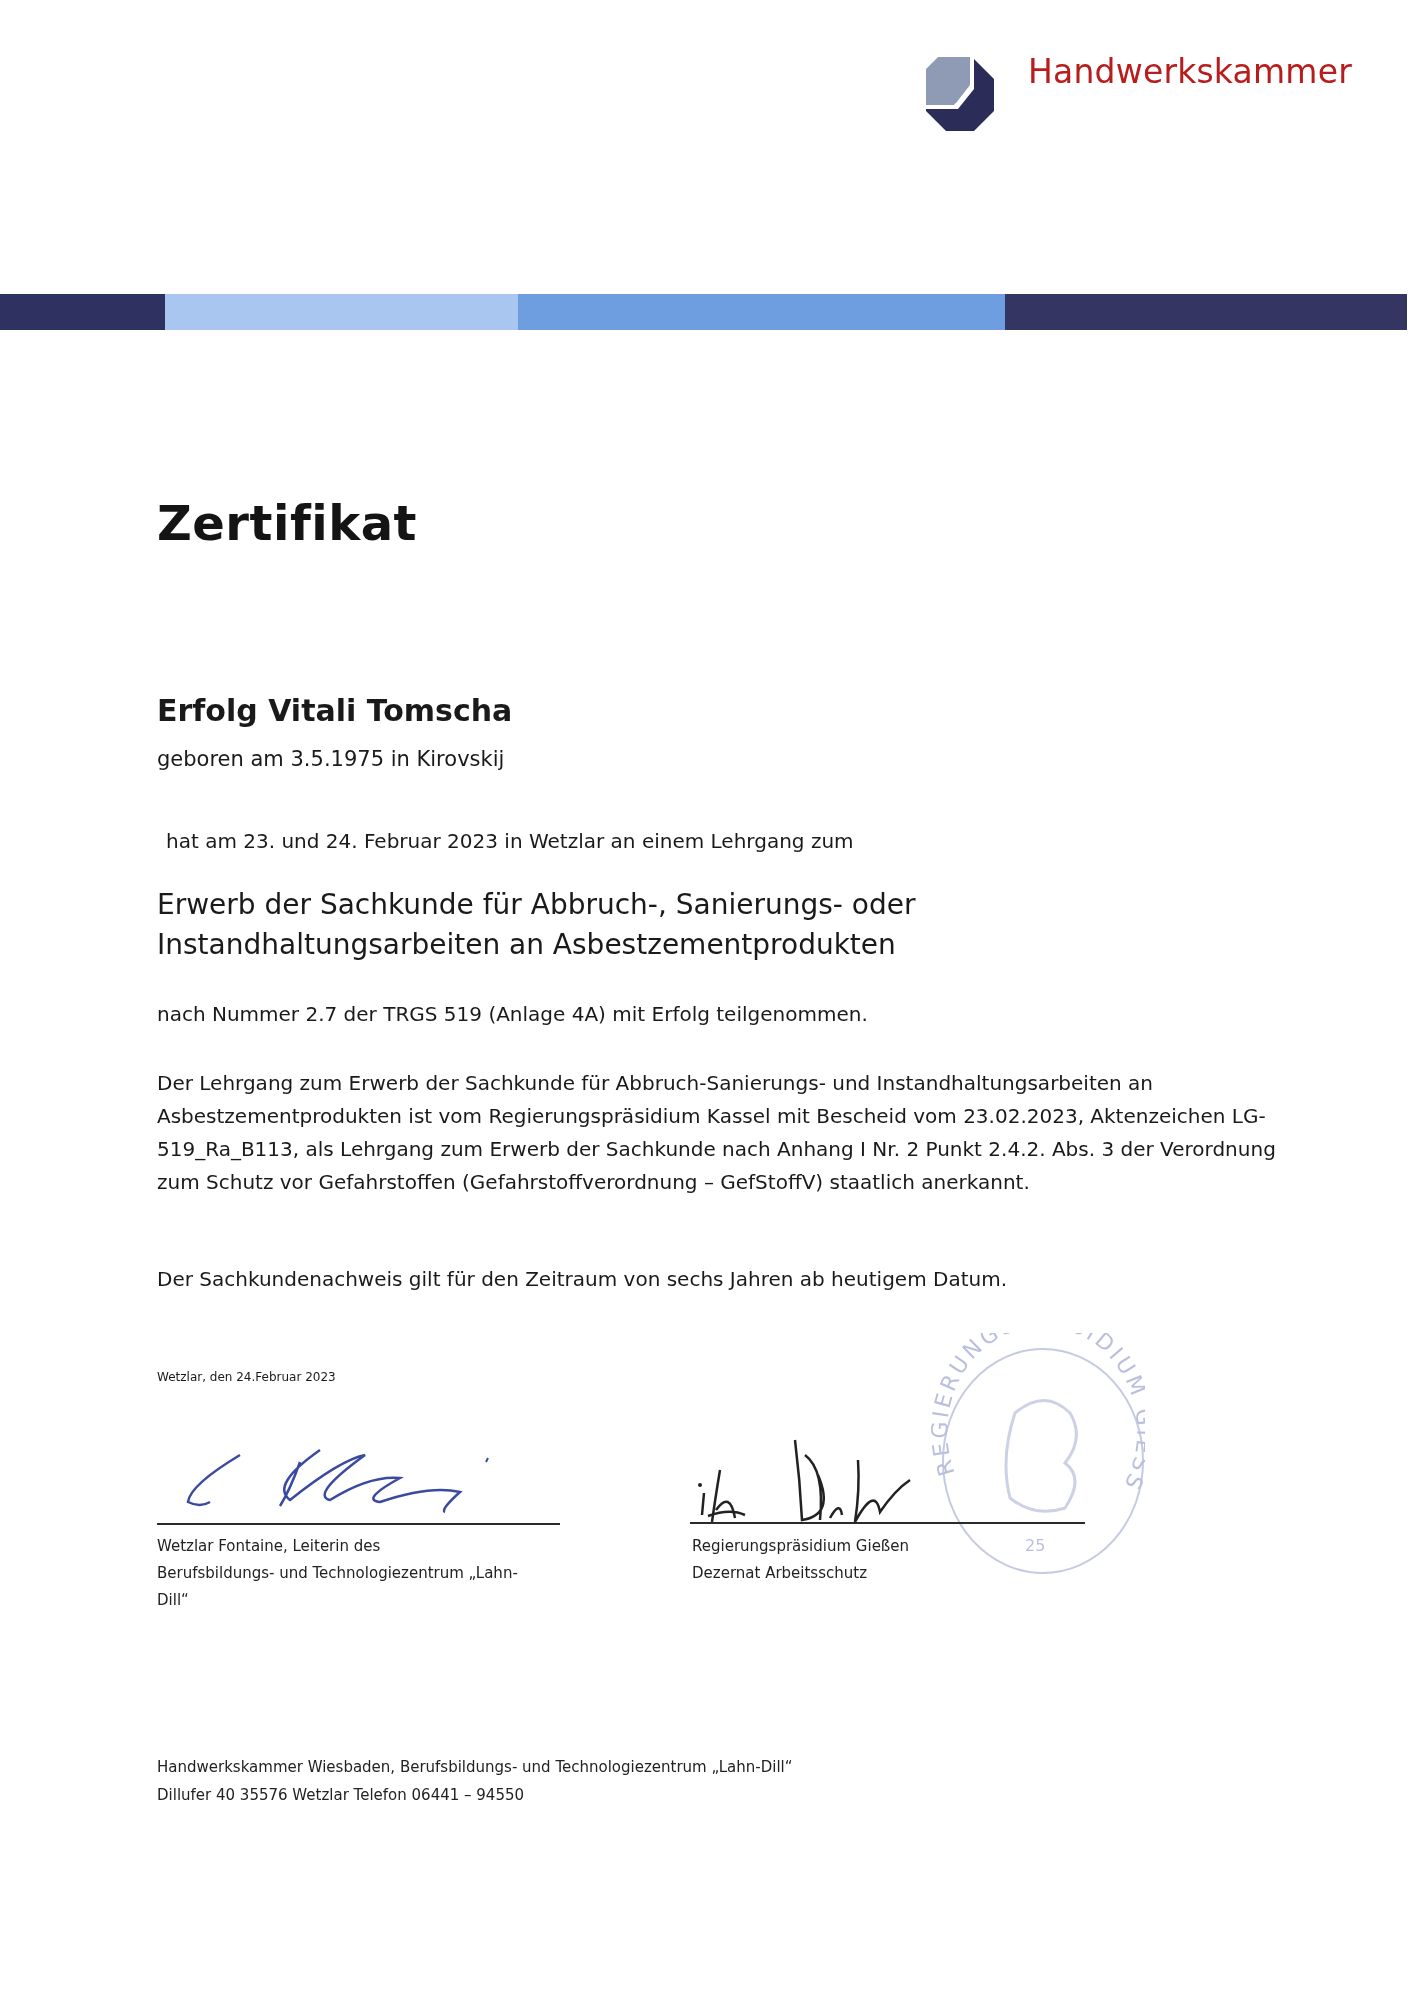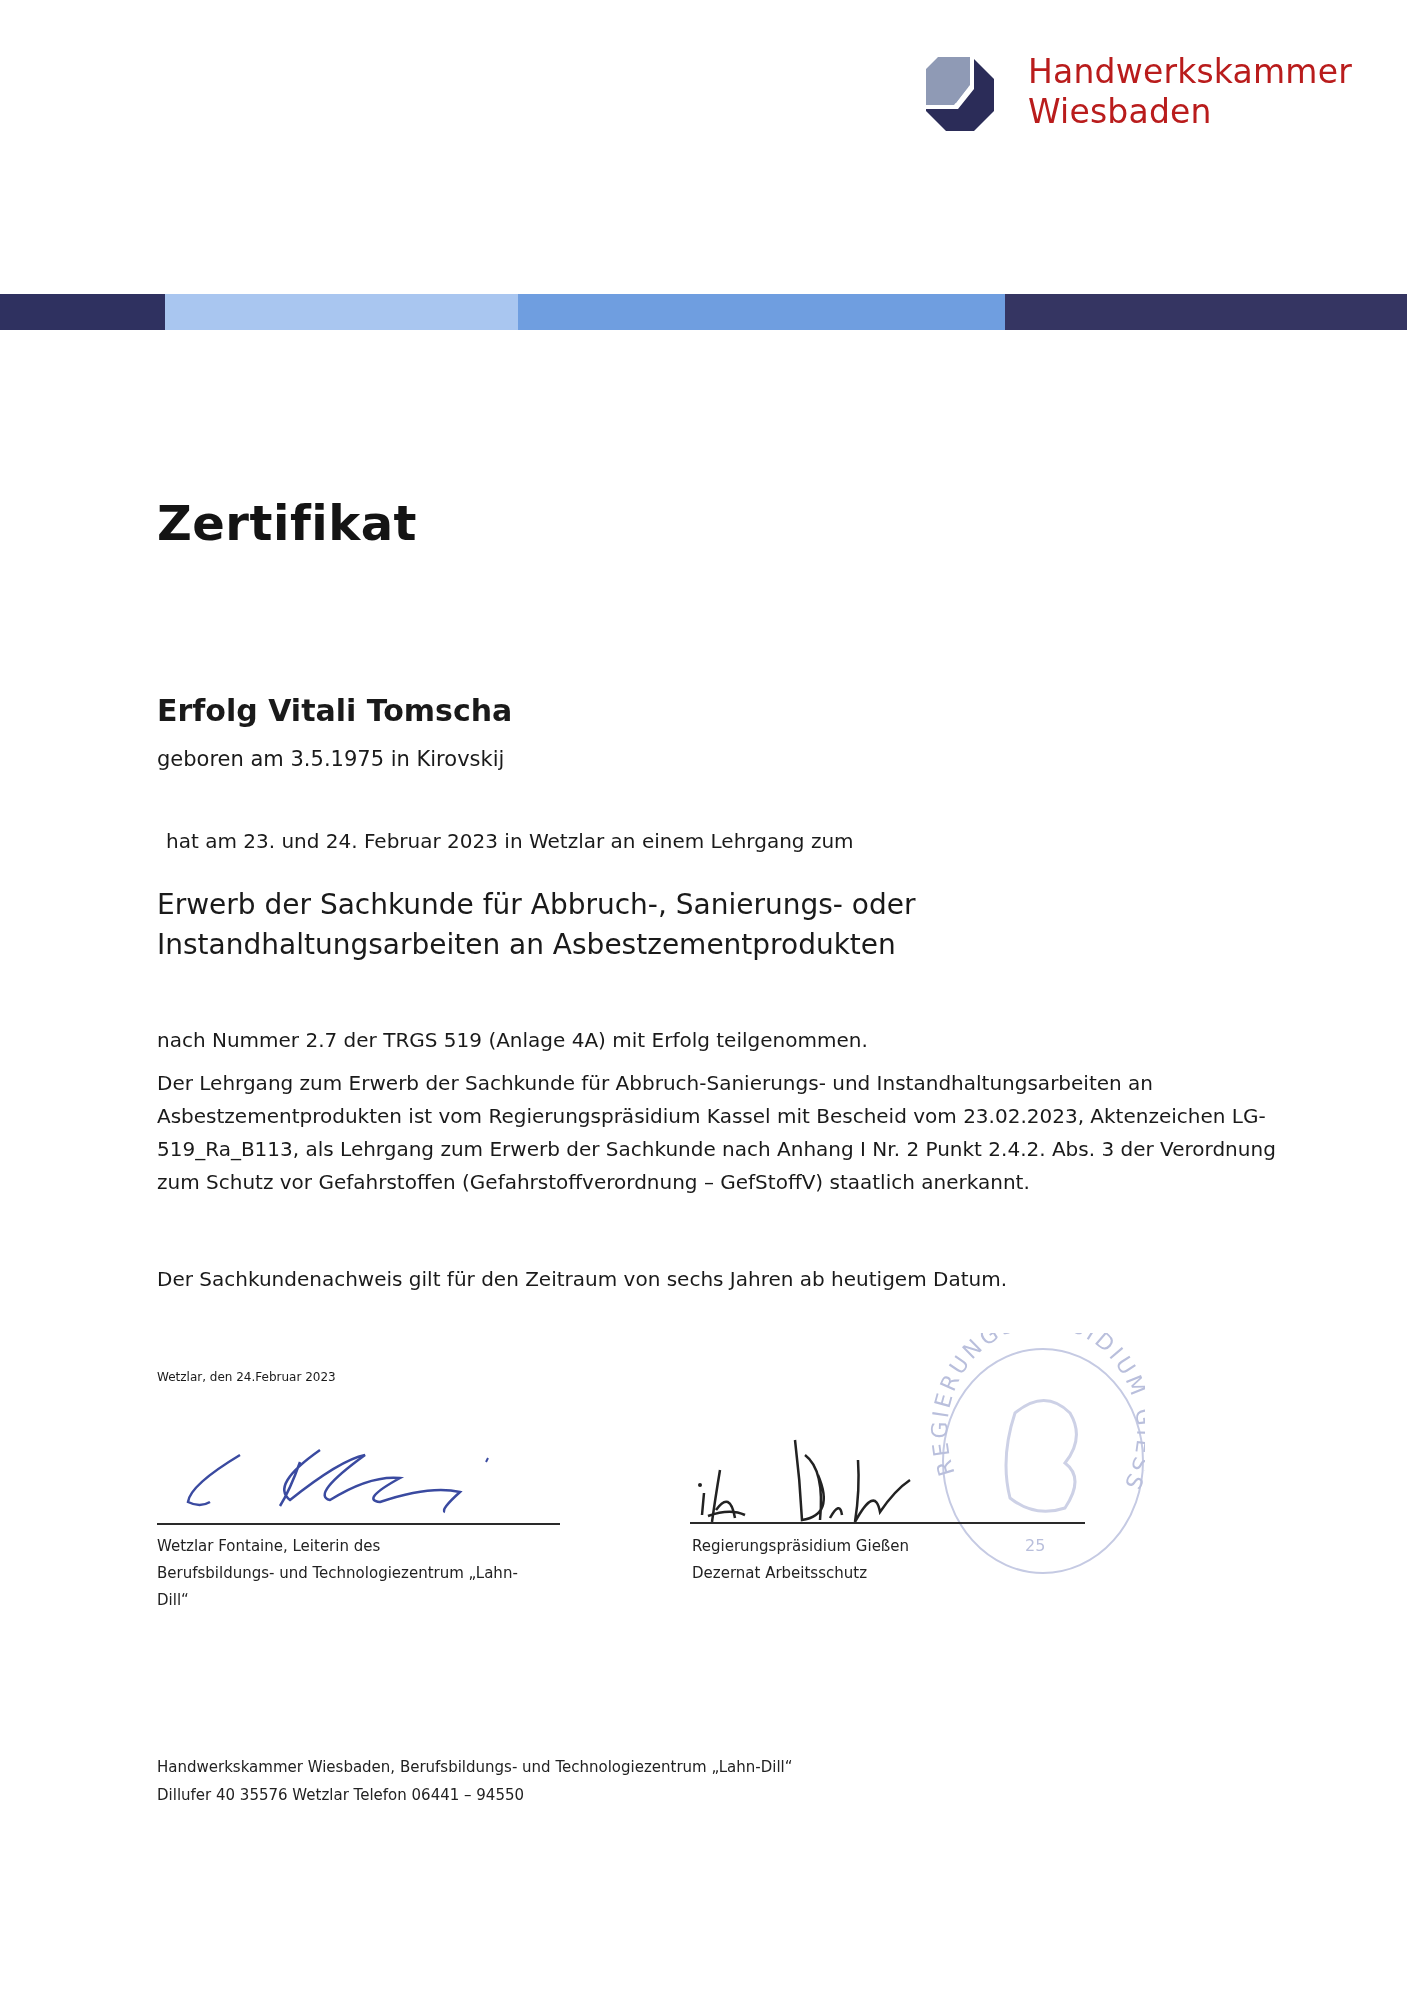--- a/index.html
+++ b/index.html
@@ -10,42 +10,41 @@
   .abs { position: absolute; }
   .logo-icon { left: 926px; top: 57px; width: 68px; height: 74px; }
   .logo-text { left: 1028px; top: 52px; font-size: 33px; line-height: 40px; color: #b91c1c; letter-spacing: 0.2px; }
   .band { left: 0; top: 294px; width: 1407px; height: 36px; display: flex; }
   .band div { height: 100%; }
   .title { left: 157px; top: 495px; font-size: 48px; font-weight: bold; color: #141414; letter-spacing: 0.5px; }
   .recipient { left: 157px; top: 693px; font-size: 30px; font-weight: bold; }
   .birth { left: 157px; top: 747px; font-size: 21px; }
   .intro { left: 166px; top: 829px; font-size: 20px; }
   .course { left: 157px; top: 885px; font-size: 28px; font-weight: normal; line-height: 40px; }
-  .legal { left: 157px; top: 1028px; font-size: 20px; }
+  .legal { left: 157px; top: 1002px; font-size: 20px; }
   .para { left: 157px; top: 1067px; width: 1120px; font-size: 20px; line-height: 33px; }
   .validity { left: 157px; top: 1267px; font-size: 20px; }
   .place-date { left: 157px; top: 1370px; font-size: 12px; }
   .sig-line { height: 2px; background: #2a2a2a; }
   .sig-caption { font-size: 15px; line-height: 27px; color: #222; }
   .footer { left: 157px; top: 1753px; font-size: 15px; line-height: 28px; color: #222; }
   .stamp { left: 925px; top: 1333px; width: 220px; height: 250px; }
 </style>
 </head>
 <body>
 
 <svg class="abs logo-icon" viewBox="0 0 68 74">
 
   <polygon points="20,0 42,0 42,30 30,46 8,46 8,20 0,20 0,12 12,0" fill="#8f9ab5"></polygon>
   <polygon points="18,0 44,0 44,28 28,48 0,48 0,18" fill="#8f9ab5"></polygon>
 
   <polygon points="48,2 68,22 68,54 48,74 20,74 0,54 0,52 32,52 48,32" fill="#2b2c58"></polygon>
 </svg>
 <div class="abs logo-text">
   <div>Handwerkskammer</div>
-  <div>Wiesbaden</div>
 </div>
 
 <div class="abs band">
   <div style="width:165px;background:#2f3160;"></div>
   <div style="width:353px;background:#a9c6f0;"></div>
   <div style="width:487px;background:#6f9ee0;"></div>
   <div style="width:402px;background:#353562;"></div>
 </div>
 
 <div class="abs title">Zertifikat</div>

